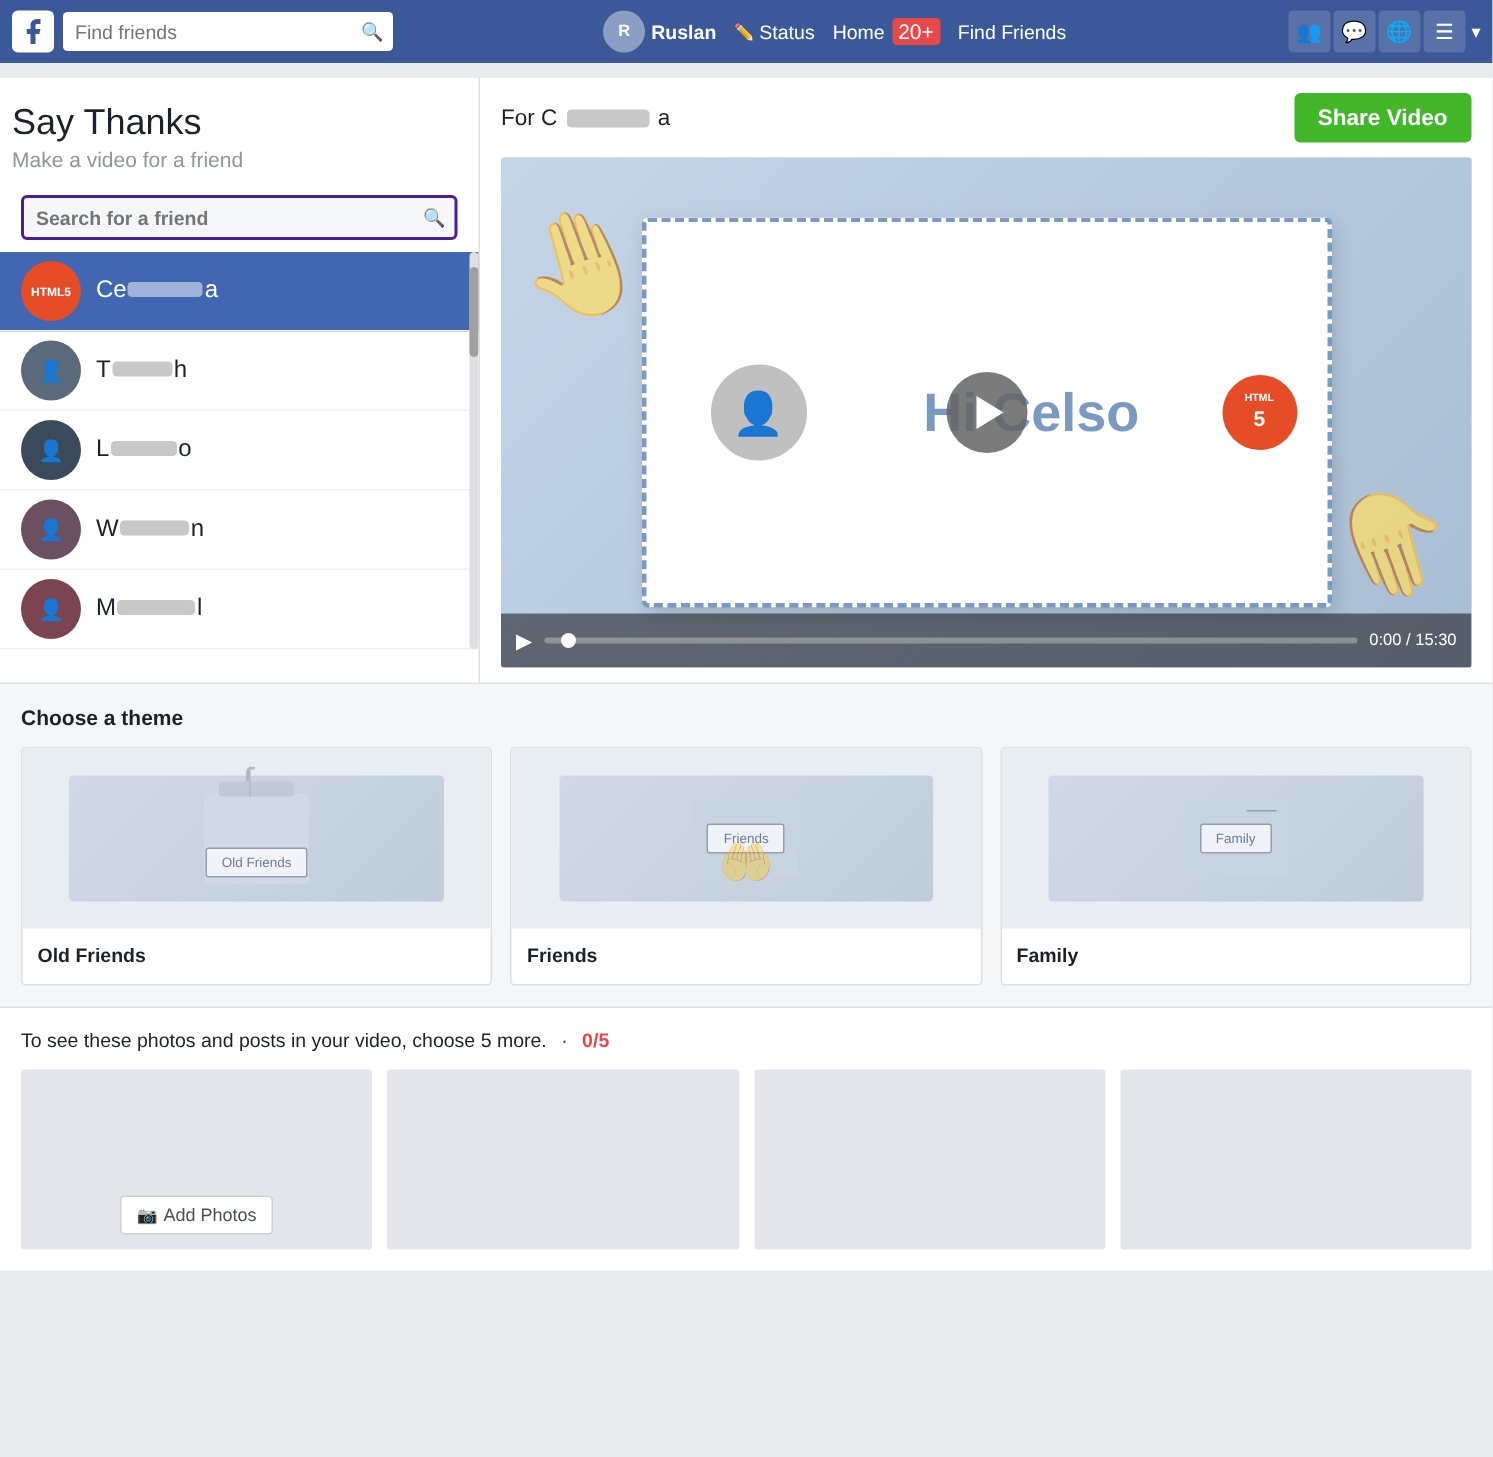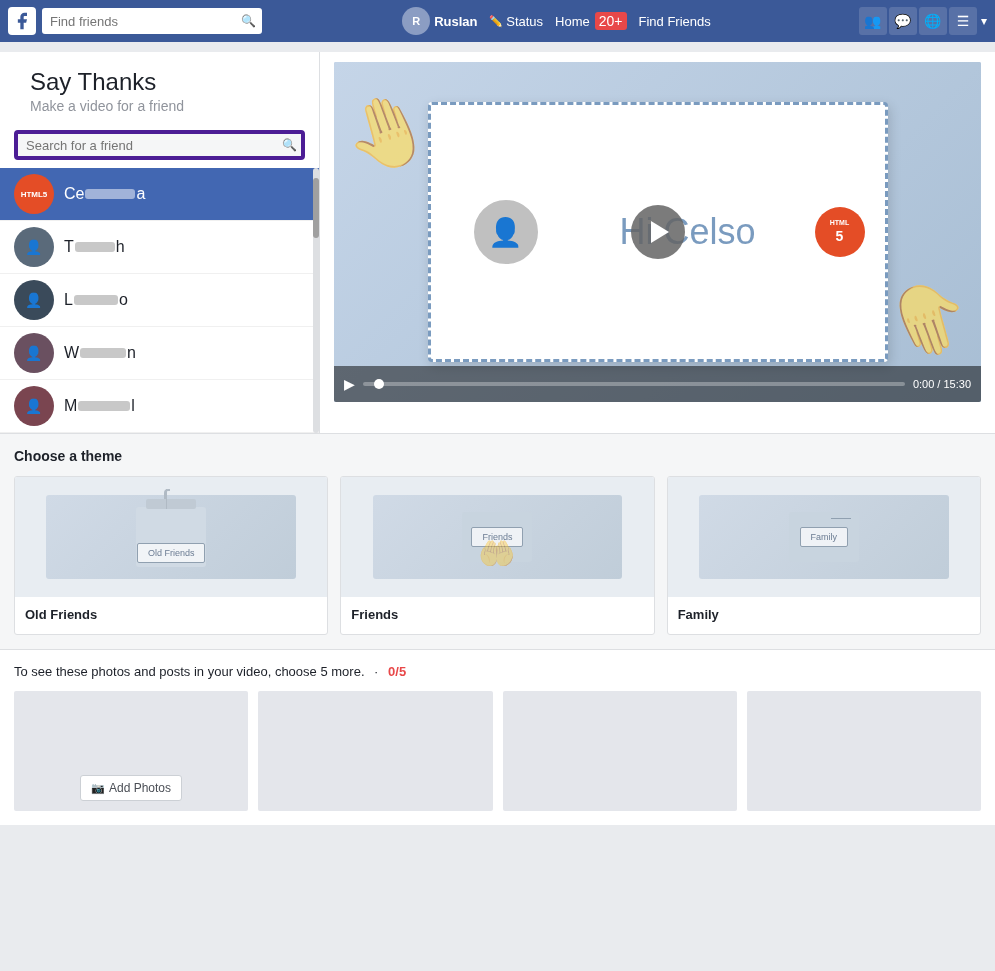--- a/index.html
+++ b/index.html
@@ -82,39 +82,40 @@
     }
 
     
     .sidebar {
       width: 320px;
       flex-shrink: 0;
       background: #fff;
       border-right: 1px solid #dddfe2;
     }
     .sidebar-header {
-      padding: 16px 14px 8px 30px;
+      padding: 16px 14px 8px 8px;
     }
     .sidebar-title {
       font-size: 24px; font-weight: 300; color: #1d2129; margin-bottom: 2px;
     }
     .sidebar-subtitle {
       font-size: 14px; color: #90949c;
     }
     .sidebar-search-wrap {
       padding: 8px 14px 8px 14px;
       position: relative;
     }
     .sidebar-search {
       width: 100%; height: 30px;
-      border: 4px solid #4c1d95;
+      border: 2px solid #4c1d95;
       border-radius: 4px;
       padding: 0 28px 0 8px;
       font-size: 13px; color: #1d2129; outline: none;
       background: #f5f6f7;
+      font-weight: bold;
     }
     .sidebar-search-icon {
       position: absolute; right: 22px; top: 50%; transform: translateY(-50%);
       color: #90949c; font-size: 12px;
     }
 
     .friends-list {
       overflow-y: auto;
       max-height: 320px;
     }
@@ -188,21 +189,21 @@
     .video-envelope {
       width: 460px; height: 260px;
       background: #fff;
       border: 3px dashed #7a9bbf;
       border-radius: 4px;
       position: relative;
       display: flex; align-items: center; justify-content: center;
       box-shadow: 2px 4px 12px rgba(0,0,0,0.15);
     }
     .video-hi-text {
-      font-size: 36px; font-weight: 400; color: #7a9bbf; margin-left: 60px; text-align: center;
+      font-size: 36px; font-weight: 700; color: #7a9bbf; margin-left: 60px; text-align: center;
     }
     .video-profile-circle {
       width: 70px; height: 70px; border-radius: 50%;
       background: #c0c0c0; border: 3px solid #fff;
       position: absolute; left: 40px;
       overflow: hidden;
       display: flex; align-items: center; justify-content: center;
     }
     .video-html5-badge {
       position: absolute; right: 20px; top: 50%; transform: translateY(-50%);
@@ -424,20 +425,26 @@
 
         </div>
         <div class="scroll-indicator">
           <div class="scroll-thumb"></div>
         </div>
       </div>
     </div>
 
     <div class="content-area">
 
+      <div class="content-header">
+        <div class="for-label">
+          For C<span class="for-label-blur" style="width:55px;display:inline-block;height:12px;background:#c8c8c8;border-radius:3px;vertical-align:middle;margin:0 2px;"></span>a
+        </div>
+        <button class="share-video-btn">Share Video</button>
+      </div>
 
       <div class="video-player">
         <div class="video-bg">
 
           <div style="position:absolute;left:10px;top:30px;font-size:70px;transform:rotate(-20deg);opacity:0.7;filter:grayscale(30%) brightness(1.1);">🤚</div>
           <div style="position:absolute;right:10px;bottom:40px;font-size:70px;transform:rotate(160deg);opacity:0.7;filter:grayscale(30%) brightness(1.1);">🤚</div>
 
           <div class="video-envelope">
 
             <div class="video-profile-circle">

